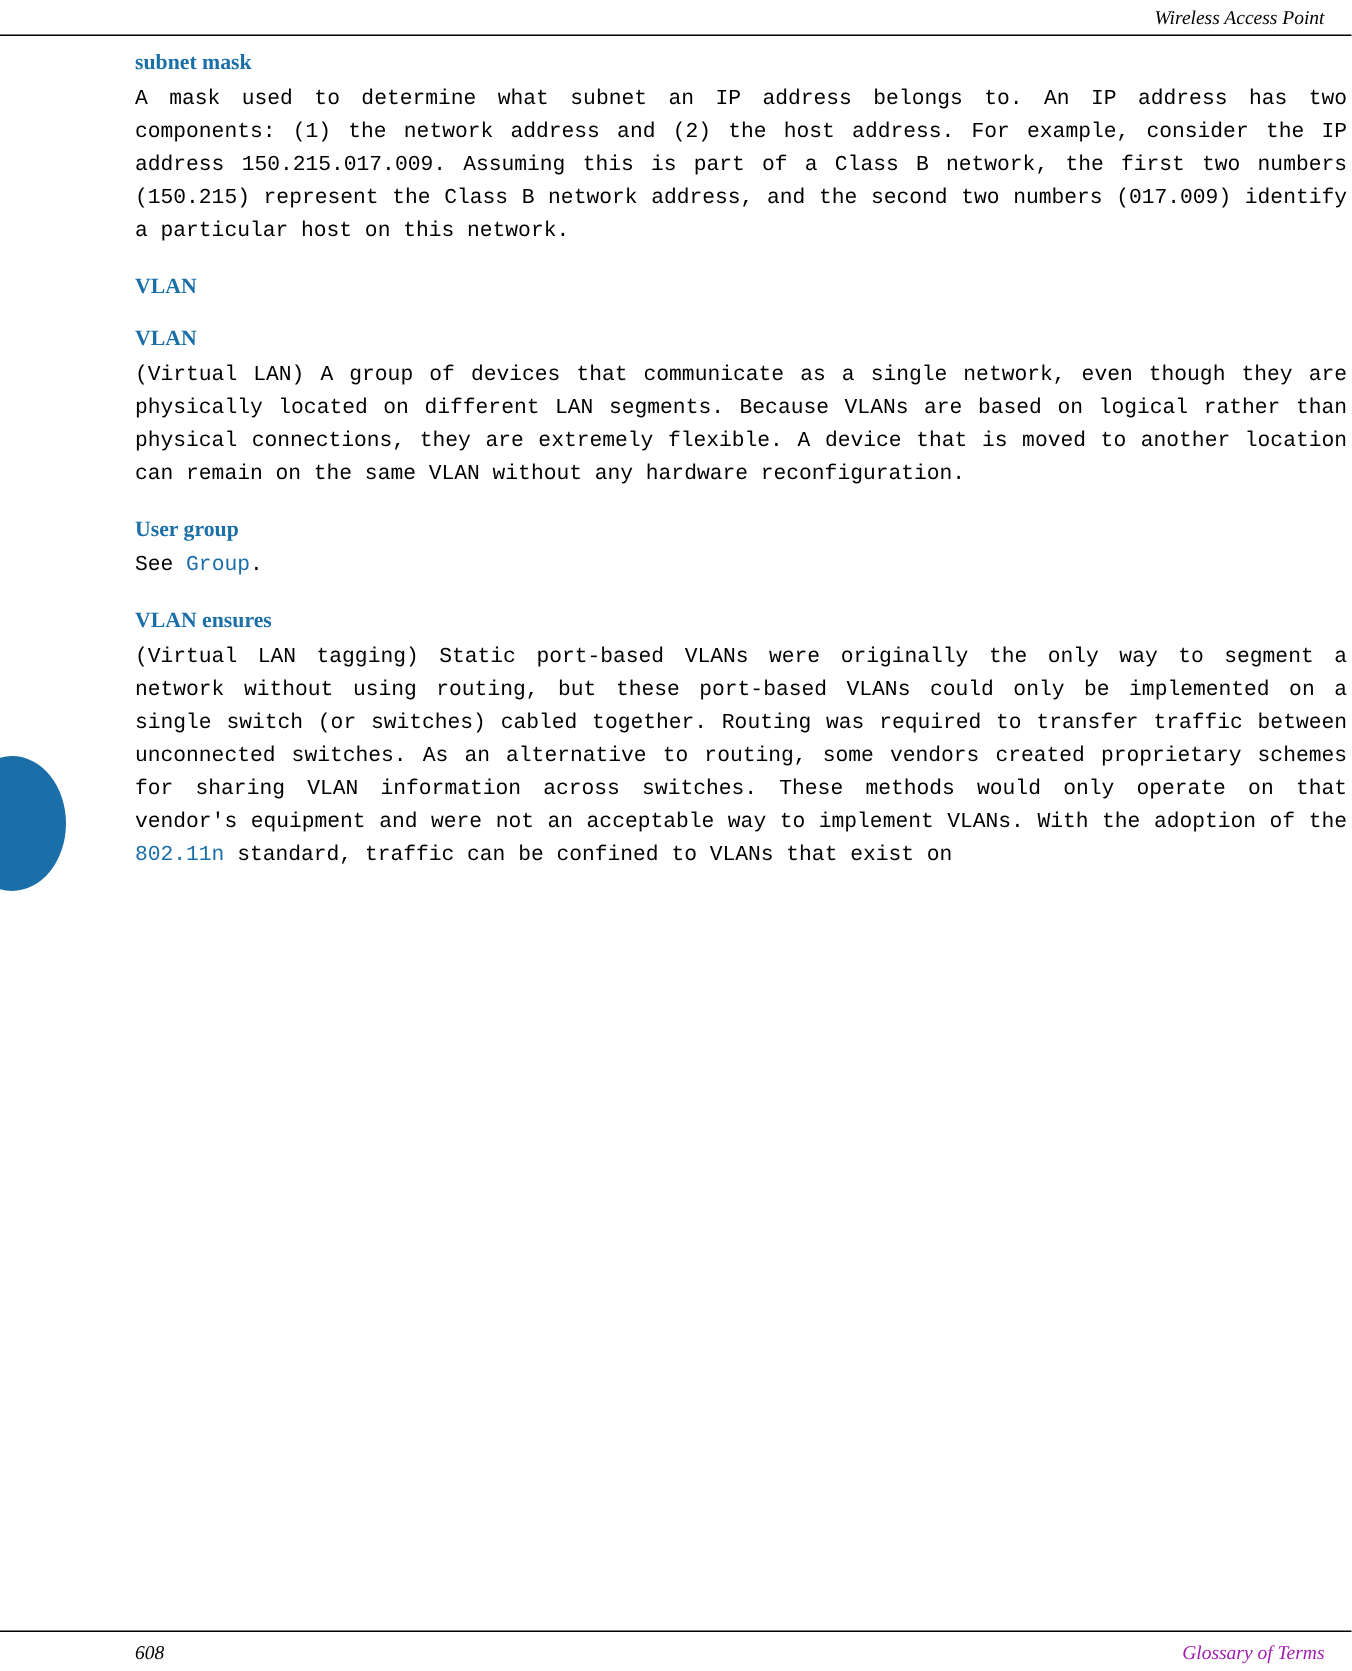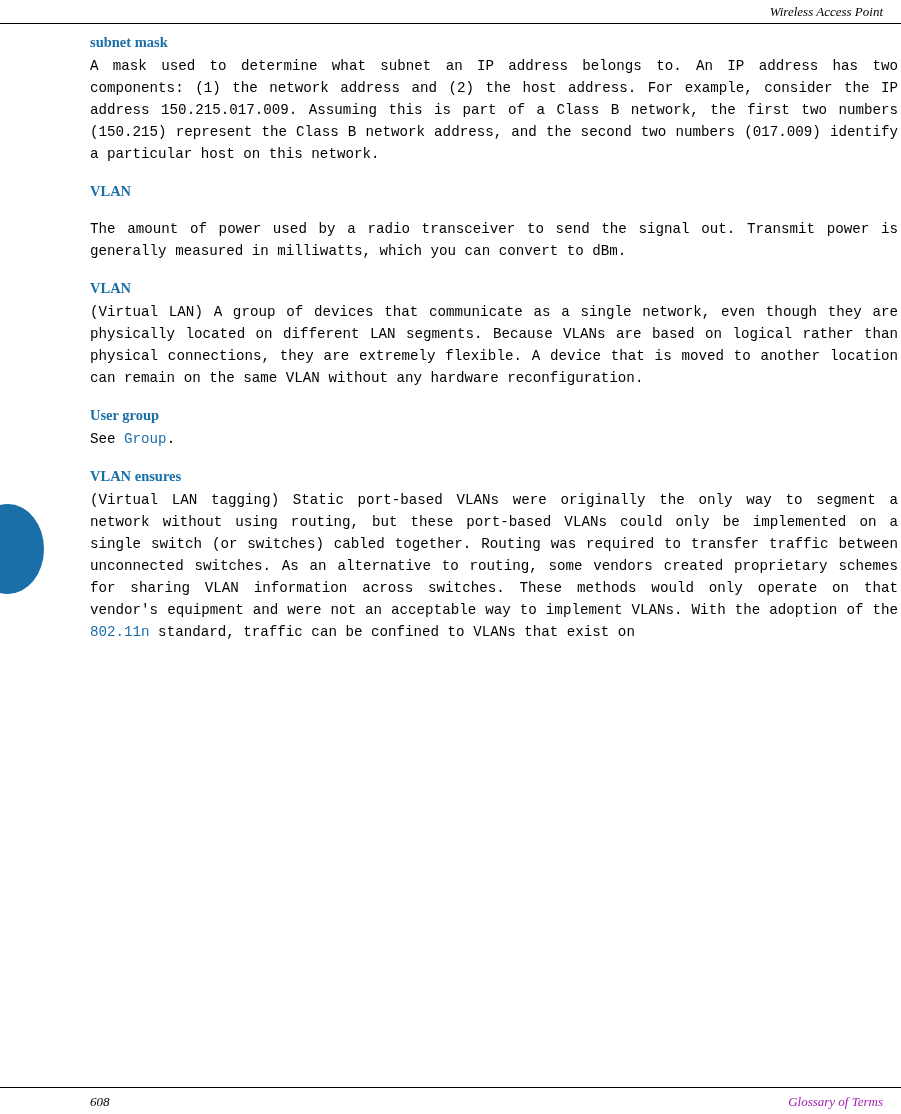--- a/index.html
+++ b/index.html
@@ -118,21 +118,20 @@
     <div class="section">
       <div class="section-heading">subnet mask</div>
       <div class="section-body">A mask used to determine what subnet an IP address belongs to. An IP address has two components: (1) the network address and (2) the host address. For example, consider the IP address 150.215.017.009. Assuming this is part of a Class B network, the first two numbers (150.215) represent the Class B network address, and the second two numbers (017.009) identify a particular host on this network.</div>
     </div>
 
     <div class="section">
       <div class="section-heading">VLAN</div>
     </div>
 
     <div class="section">
-      <div class="section-body">The amount of power used by a radio transceiver to send the signal out. Transmit power is generally measured in milliwatts, which you can convert to dBm.</div>
     </div>
 
     <div class="section">
       <div class="section-heading">VLAN</div>
       <div class="section-body">(Virtual LAN) A group of devices that communicate as a single network, even though they are physically located on different LAN segments. Because VLANs are based on logical rather than physical connections, they are extremely flexible. A device that is moved to another location can remain on the same VLAN without any hardware reconfiguration.</div>
     </div>
 
     <div class="section">
       <div class="section-heading">User group</div>
       <div class="section-body">

